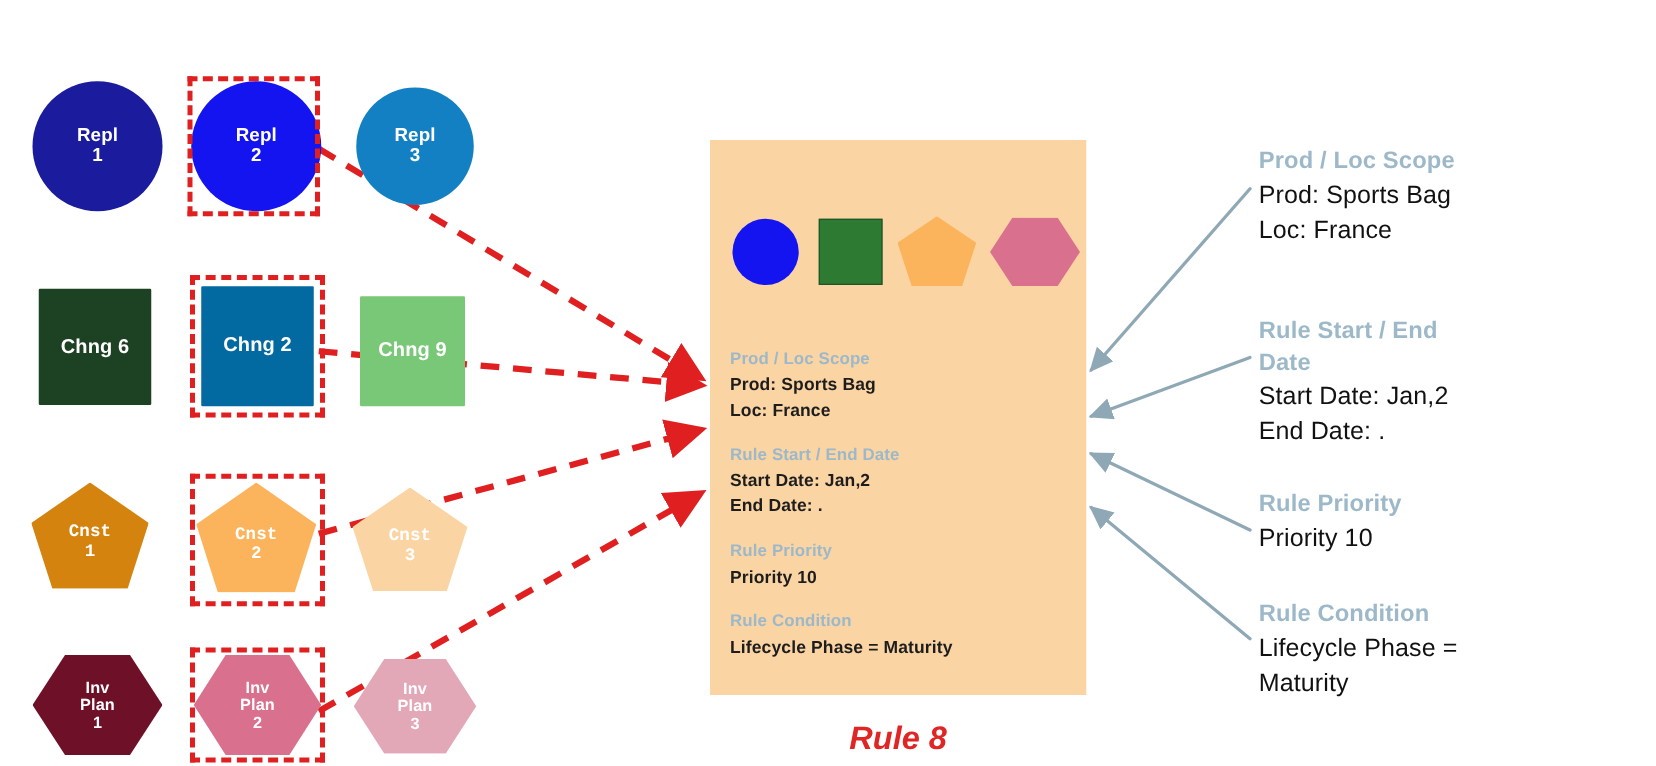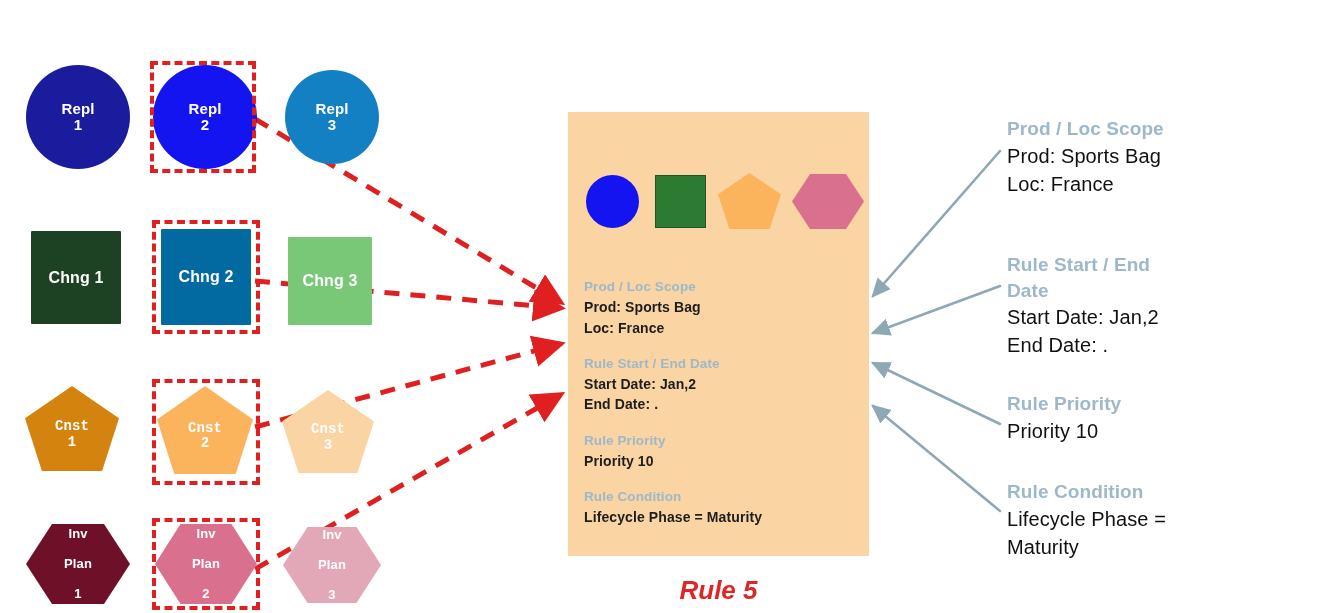--- a/index.html
+++ b/index.html
@@ -22,21 +22,21 @@
     font-weight: bold;
     line-height: 1.08;
     text-align: center;
     letter-spacing: .1px;
   }
   .node span { display: block; }
 
   .circle { border-radius: 50%; }
   .square { border-radius: 1px; }
   .pent  { clip-path: polygon(50% 0%, 100% 38%, 82% 100%, 18% 100%, 0% 38%); font-family: Liberation Mono, monospace; }
-  .hex   { clip-path: polygon(25% 0%, 75% 0%, 100% 50%, 75% 100%, 25% 100%, 0% 50%); gap: 16px; }
+  .hex   { clip-path: polygon(25% 0%, 75% 0%, 100% 50%, 75% 100%, 25% 100%, 0% 50%); }
 
   
   .sel {
     position: absolute;
     border: 4px dashed #e02020;
     background: transparent;
   }
 
   
   #rule-card {
@@ -127,27 +127,27 @@
     <span>Repl</span>
     <span>2</span>
   </div>
   <div class="node circle" style="left:285px; top:46px; width:94px; height:94px; background:#1480c4; font-size:15px;">
     <span>Repl</span>
     <span>3</span>
   </div>
   <div class="sel" style="left:150px; top:37px; width:106px; height:112px;"></div>
 
   <div class="node square" style="left:31px; top:207px; width:90px; height:93px; background:#1d4223; font-size:16px;">
-    <span>Chng 1</span>
+    <span>Chng 6</span>
   </div>
   <div class="node square" style="left:161px; top:205px; width:90px; height:96px; background:#0369a1; font-size:16px;">
     <span>Chng 2</span>
   </div>
   <div class="node square" style="left:288px; top:213px; width:84px; height:88px; background:#79c878; font-size:16px;">
-    <span>Chng 3</span>
+    <span>Chng 9</span>
   </div>
   <div class="sel" style="left:152px; top:196px; width:108px; height:114px;"></div>
 
   <div class="node pent" style="left:25px; top:362px; width:94px; height:85px; background:#d4830f; font-size:14px; padding-top:12px;">
     <span>Cnst</span>
     <span>1</span>
   </div>
   <div class="node pent" style="left:157px; top:362px; width:96px; height:88px; background:#fbb45c; font-size:14px; padding-top:12px;">
     <span>Cnst</span>
     <span>2</span>
@@ -198,21 +198,21 @@
         <div class="fld-h">Rule Priority</div>
         <div class="fld-v">Priority 10</div>
       </div>
       <div class="fld">
         <div class="fld-h">Rule Condition</div>
         <div class="fld-v">Lifecycle Phase = Maturity</div>
       </div>
     </div>
   </div>
 
-  <div id="rule-caption">Rule 5</div>
+  <div id="rule-caption">Rule 8</div>
 
   <div class="anno" id="anno-0">
     <div class="anno-h">Prod / Loc Scope</div>
     <div class="anno-v">Prod: Sports Bag</div>
     <div class="anno-v">Loc: France</div>
   </div>
 
   <div class="anno" id="anno-1">
     <div class="anno-h">Rule Start / End Date</div>
     <div class="anno-v">Start Date: Jan,2</div>

